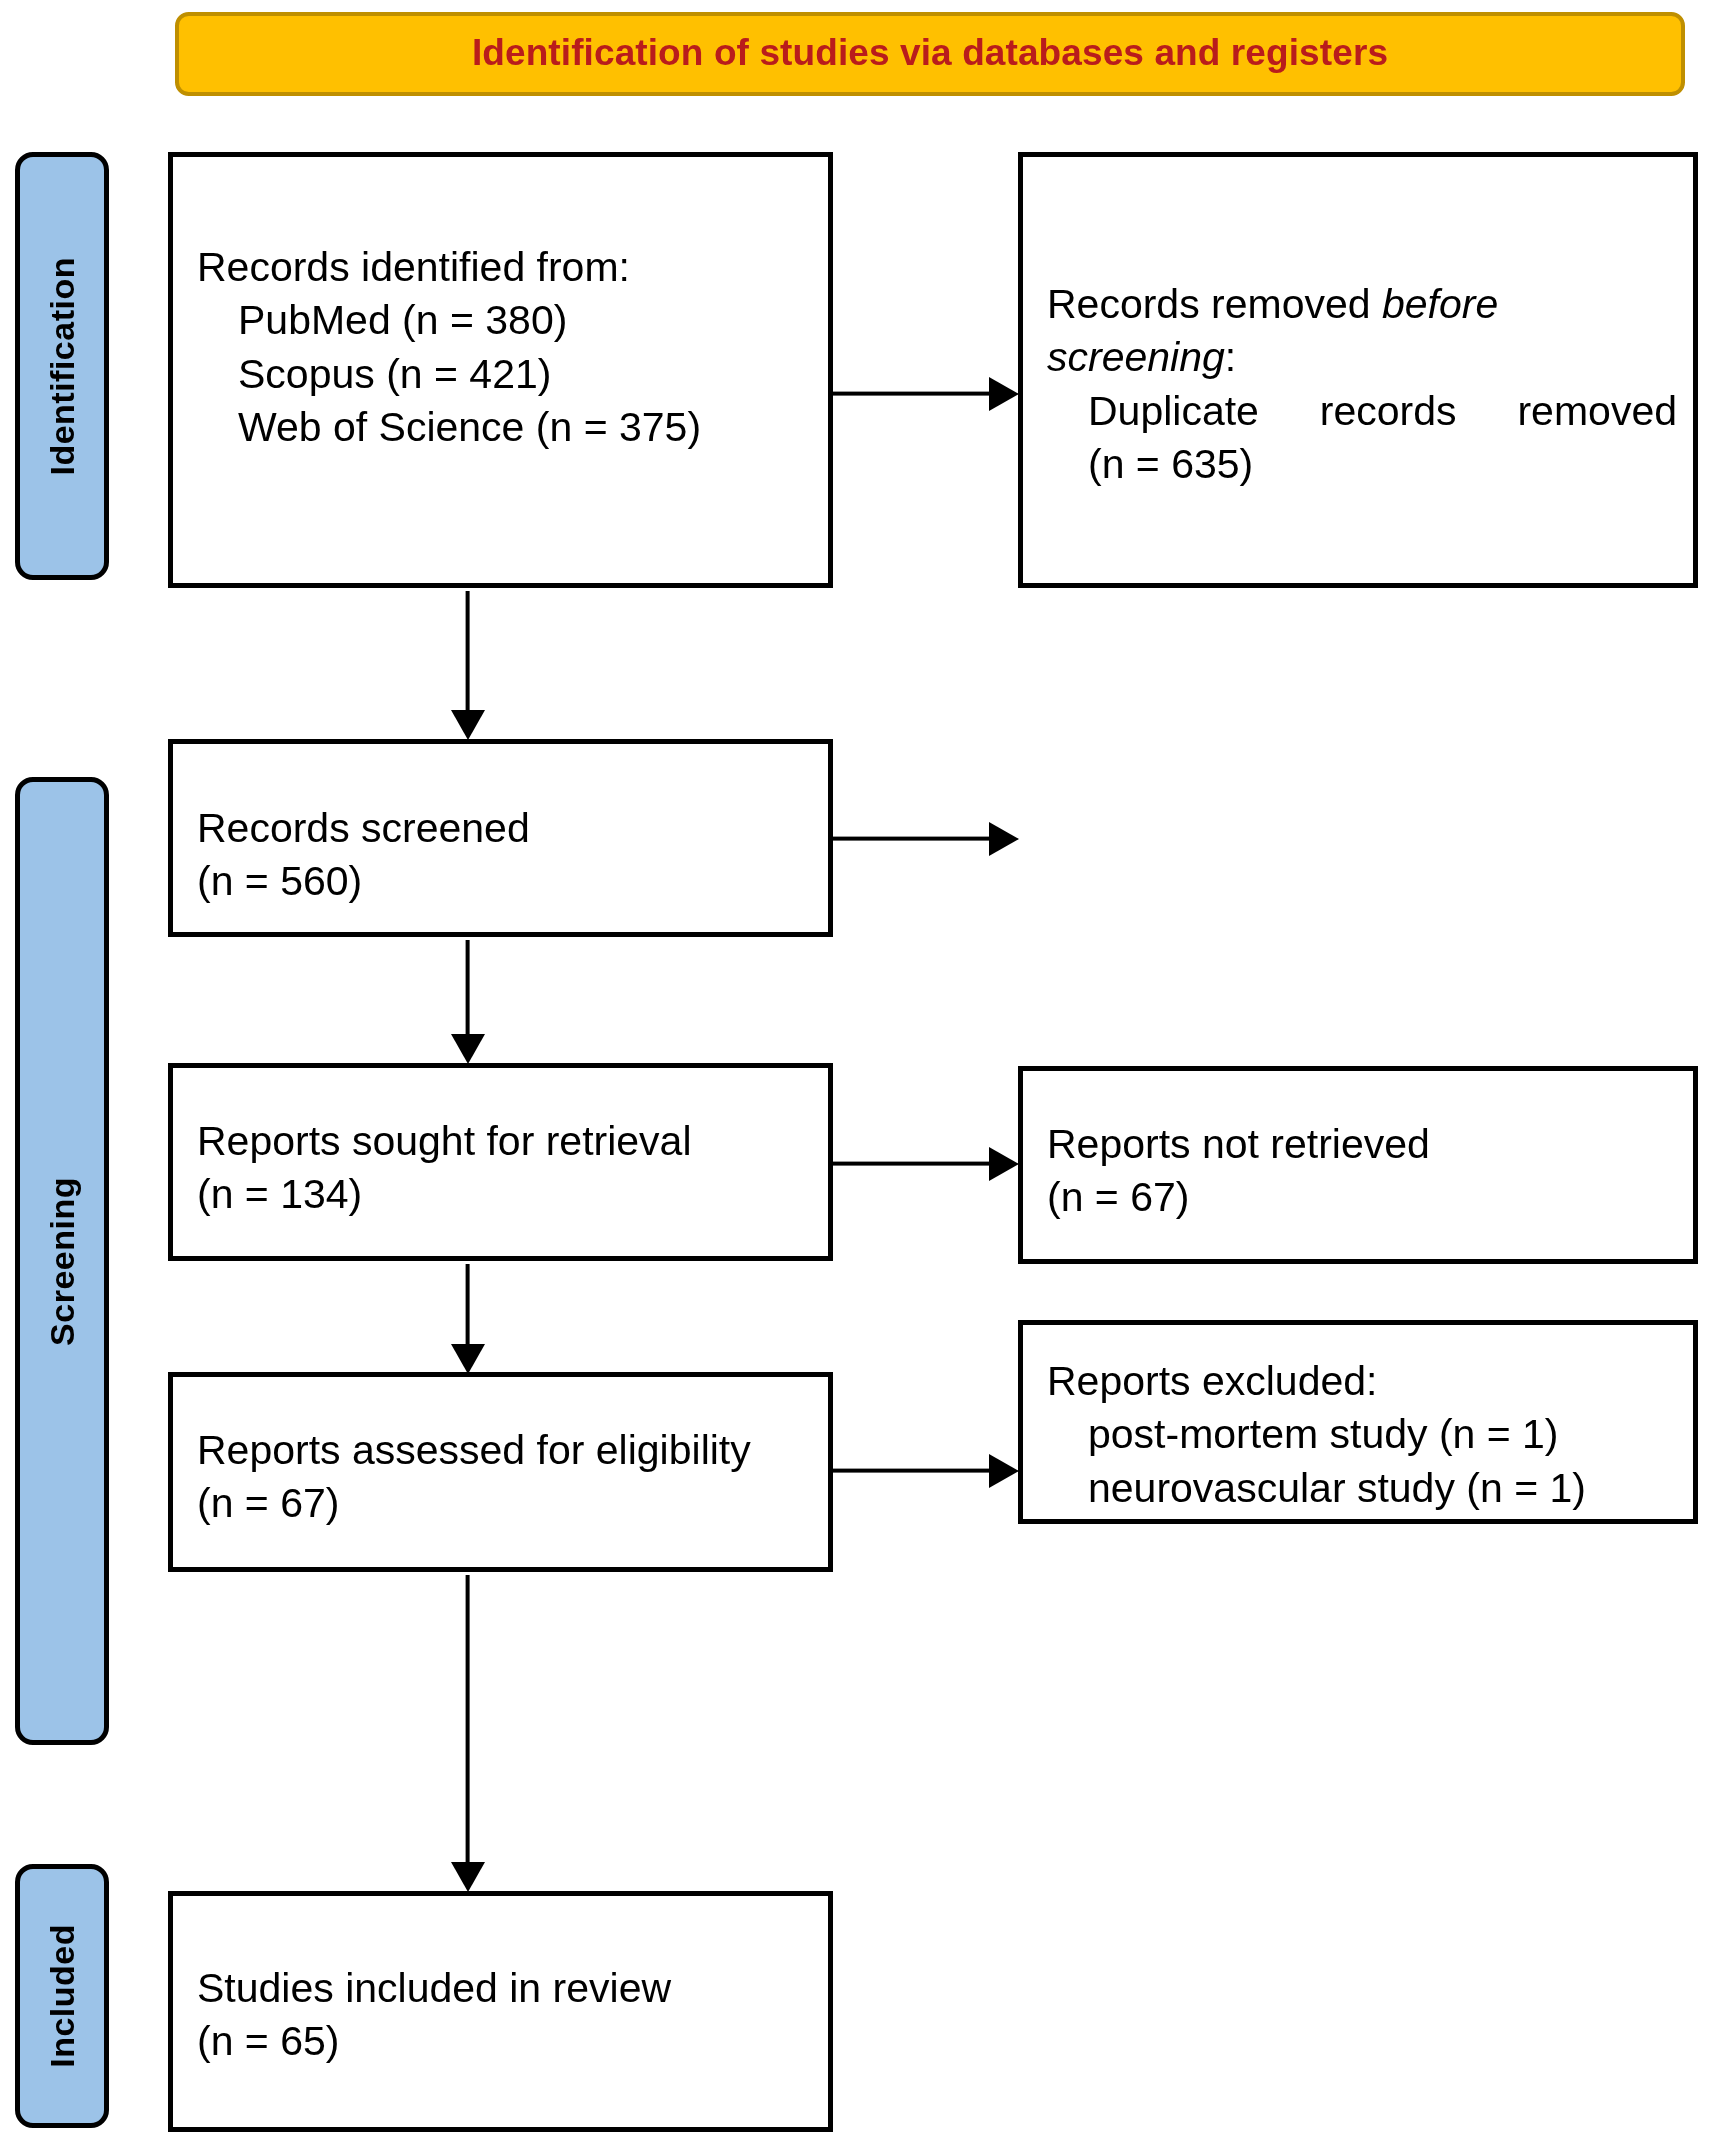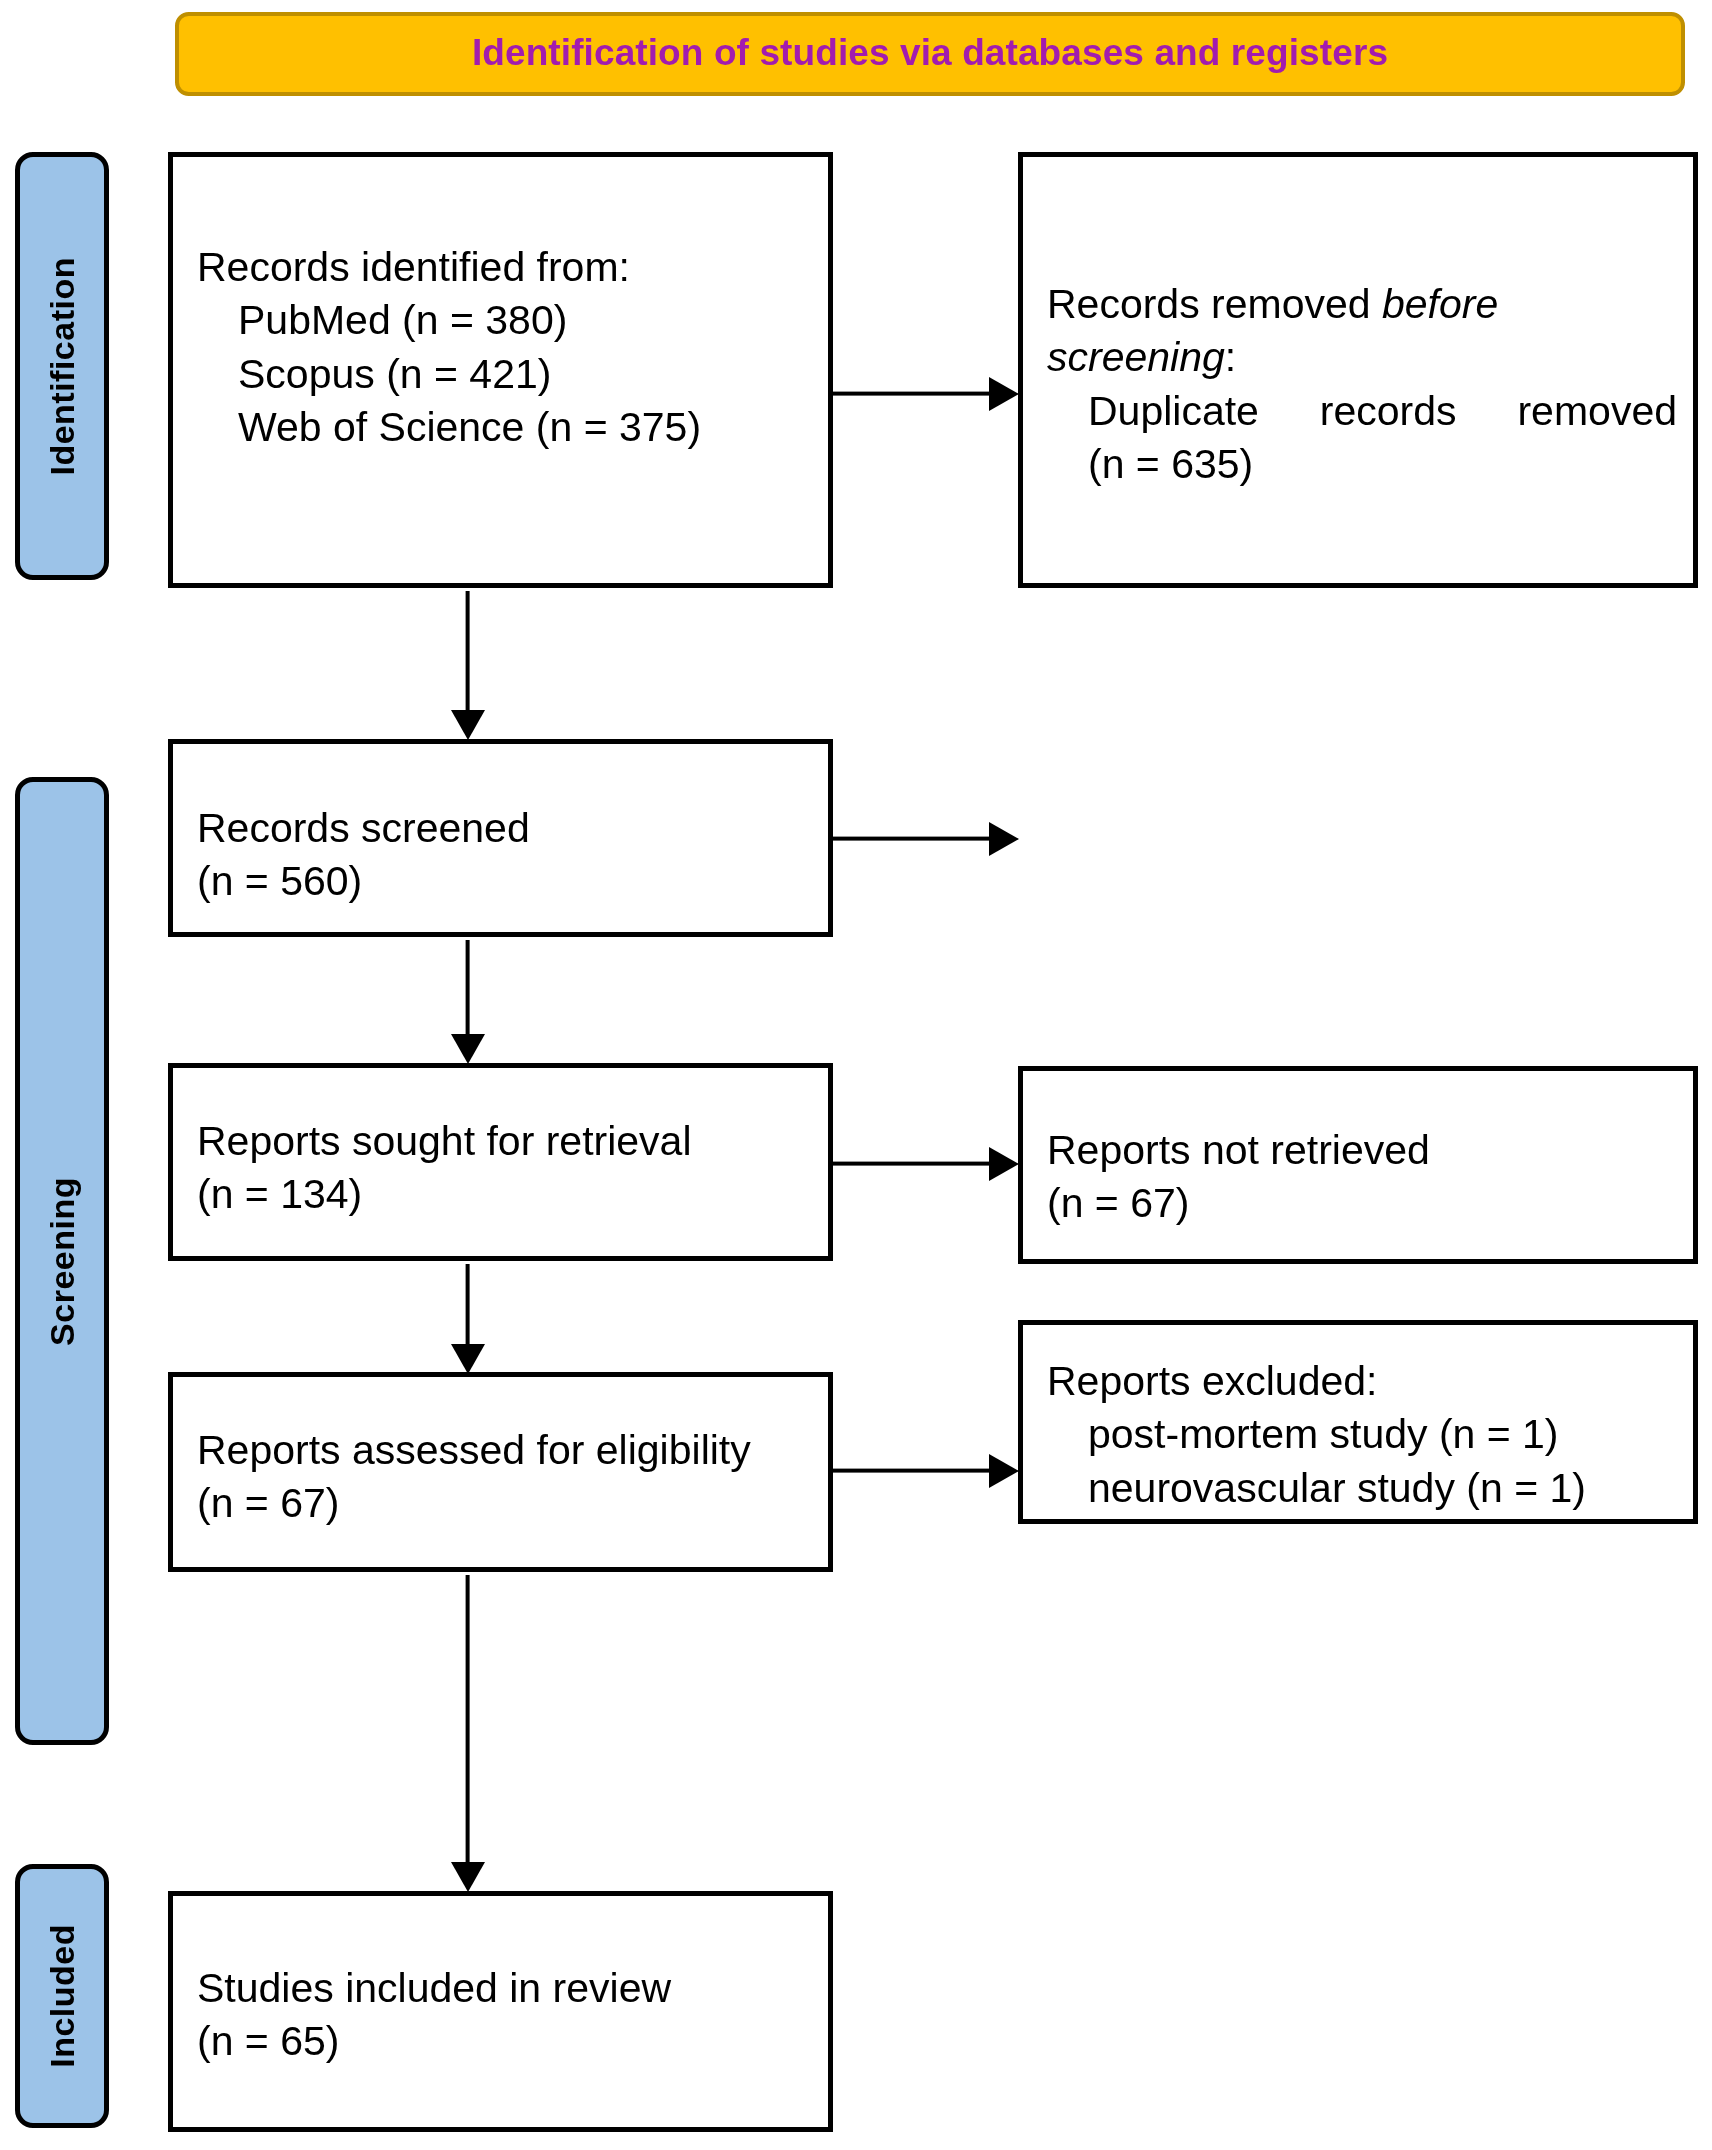--- a/index.html
+++ b/index.html
@@ -29,21 +29,21 @@
     border: 4.8px solid #BF8F00;
     border-radius: 13.7px;
     box-sizing: border-box;
     display: flex;
     align-items: center;
     justify-content: center;
   }
   .title-banner .title-text {
     font-size: 37px;
     font-weight: bold;
-    color: #a21caf;
+    color: #b91c1c;
     letter-spacing: 0.1px;
     text-align: center;
     line-height: 1.1;
   }
 
   
   .stage-tab {
     position: absolute;
     background: #9CC3E8;
     border: 5.8px solid #000000;
@@ -106,21 +106,21 @@
   #box-reports-excl    { left: 1018px; top: 1320px; width: 680px; height: 204px; }
 
   
   #box-identified .box-text    { top: 84px; }
   #box-screened .box-text      { top: 58px; }
   #box-sought .box-text        { top: 47px; }
   #box-assessed .box-text      { top: 47px; }
   #box-included .box-text      { top: 66px; }
   #box-removed .box-text       { top: 121px; }
   #box-excluded .box-text      { top: 47px; }
-  #box-not-retrieved .box-text { top: 53px; }
+  #box-not-retrieved .box-text { top: 47px; }
   #box-reports-excl .box-text  { top: 30px; }
 
   
   .arrow { position: absolute; }
   .arrow-h .shaft {
     position: absolute;
     left: 0; top: 50%;
     transform: translateY(-50%);
     height: 4.8px;
     background: #000000;

